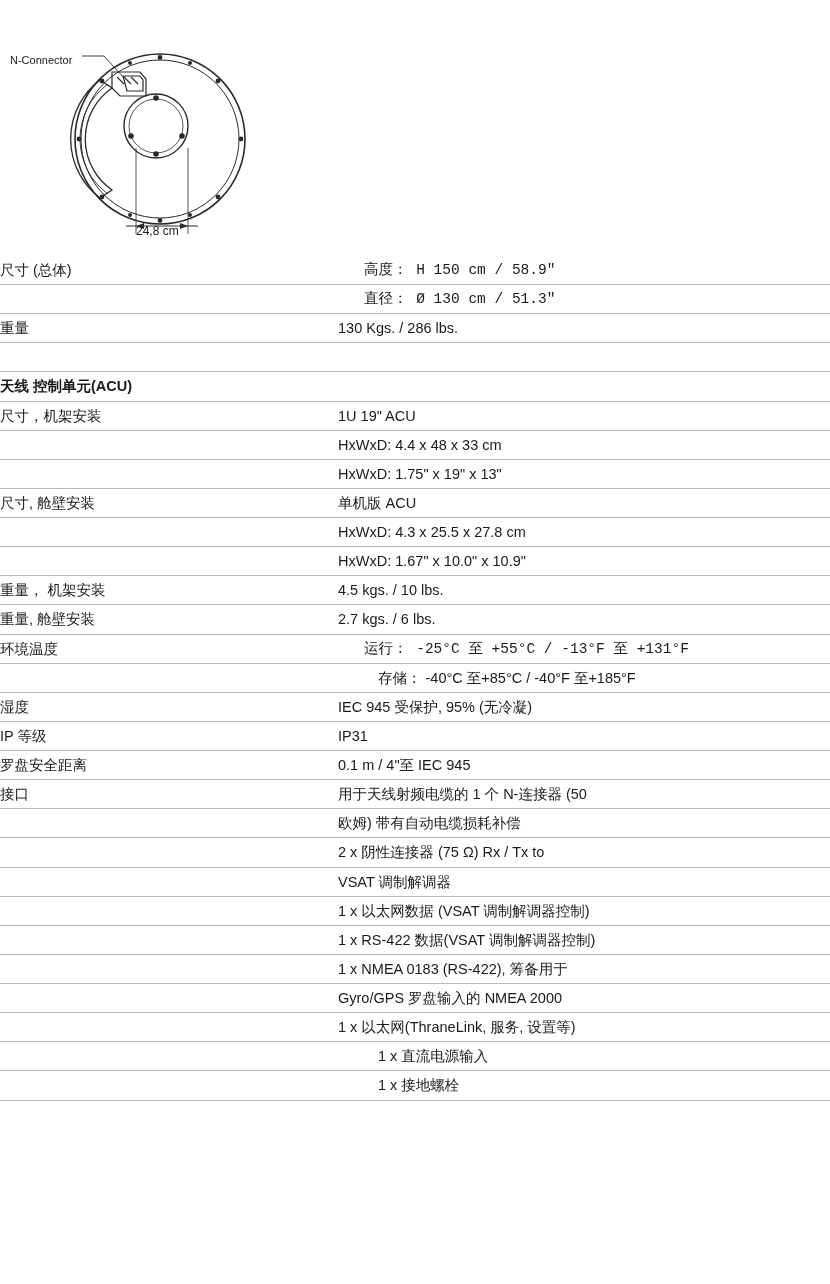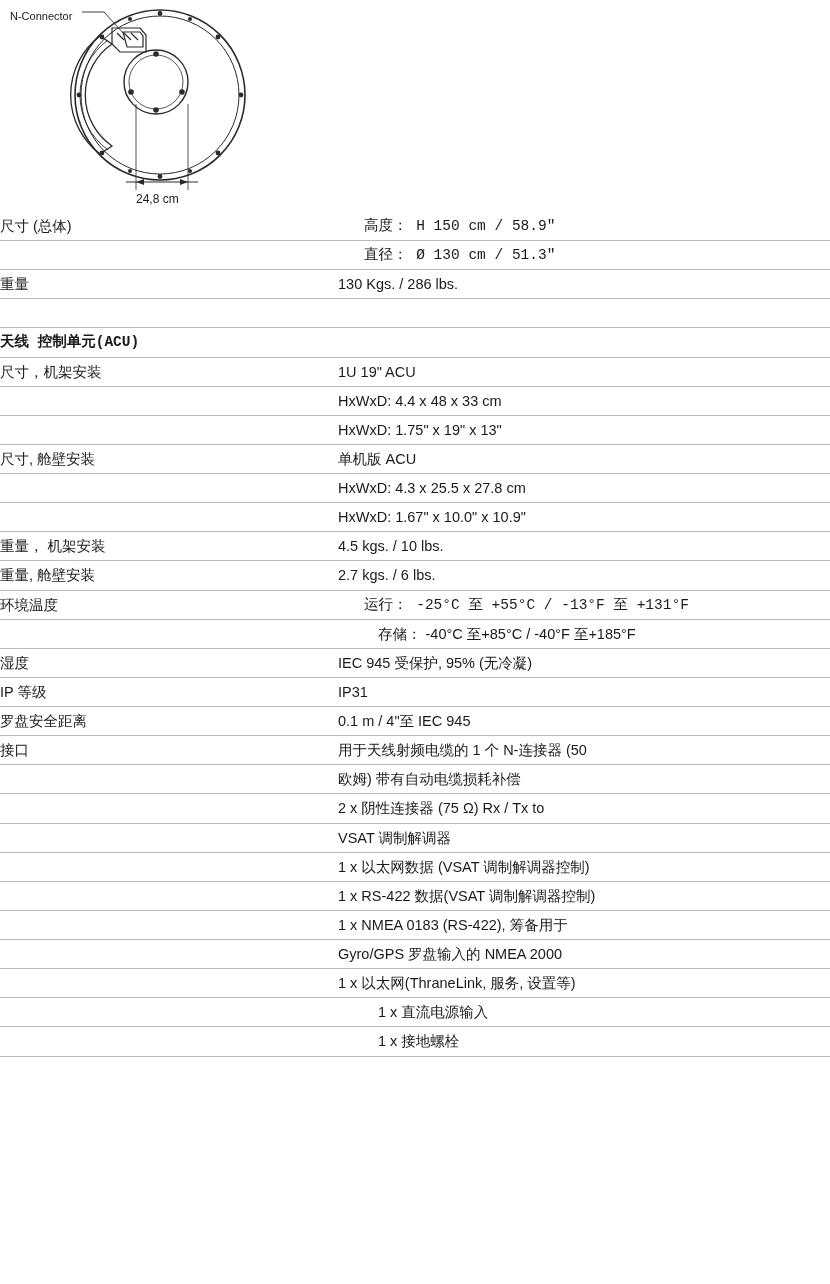--- a/index.html
+++ b/index.html
@@ -14,34 +14,35 @@
     color: #1a1a1a;
     position: relative;
     overflow: hidden;
   }
 
   
   #diagram-area {
     position: relative;
     width: 830px;
     height: 212px;
+    margin-top: 44px;
   }
   #diagram-svg {
     position: absolute;
     left: 0;
     top: 0;
   }
   .diagram-label {
     position: absolute;
     font-size: 11px;
     color: #1a1a1a;
     white-space: nowrap;
   }
   #n-connector-label { left: 10px; top: 10px; }
-  #dim-label { left: 136px; top: 192px; font-size: 12px; }
+  #dim-label { left: 136px; top: 180px; font-size: 12px; }
 
   
   #spec-table {
     width: 830px;
     border-collapse: collapse;
     table-layout: fixed;
     padding-left: 35px;
   }
   #spec-table td {
     vertical-align: top;
@@ -58,21 +59,20 @@
   td.c-value {
     width: 492px;
     padding-left: 2px;
   }
   tr.section-row td {
     border-bottom: 1px solid #b9b9b9;
     font-weight: bold;
     font-size: 15px;
     padding-top: 9px;
     padding-bottom: 7px;
-    font-family: Liberation Mono, monospace;
   }
   tr.spacer-row td {
     border-bottom: none;
     height: 18px;
     padding: 0;
   }
 
   .val-inner { display: block; }
   .indent-1 { padding-left: 26px; font-family: Liberation Mono, monospace; }
   .indent-2 { padding-left: 40px; }

